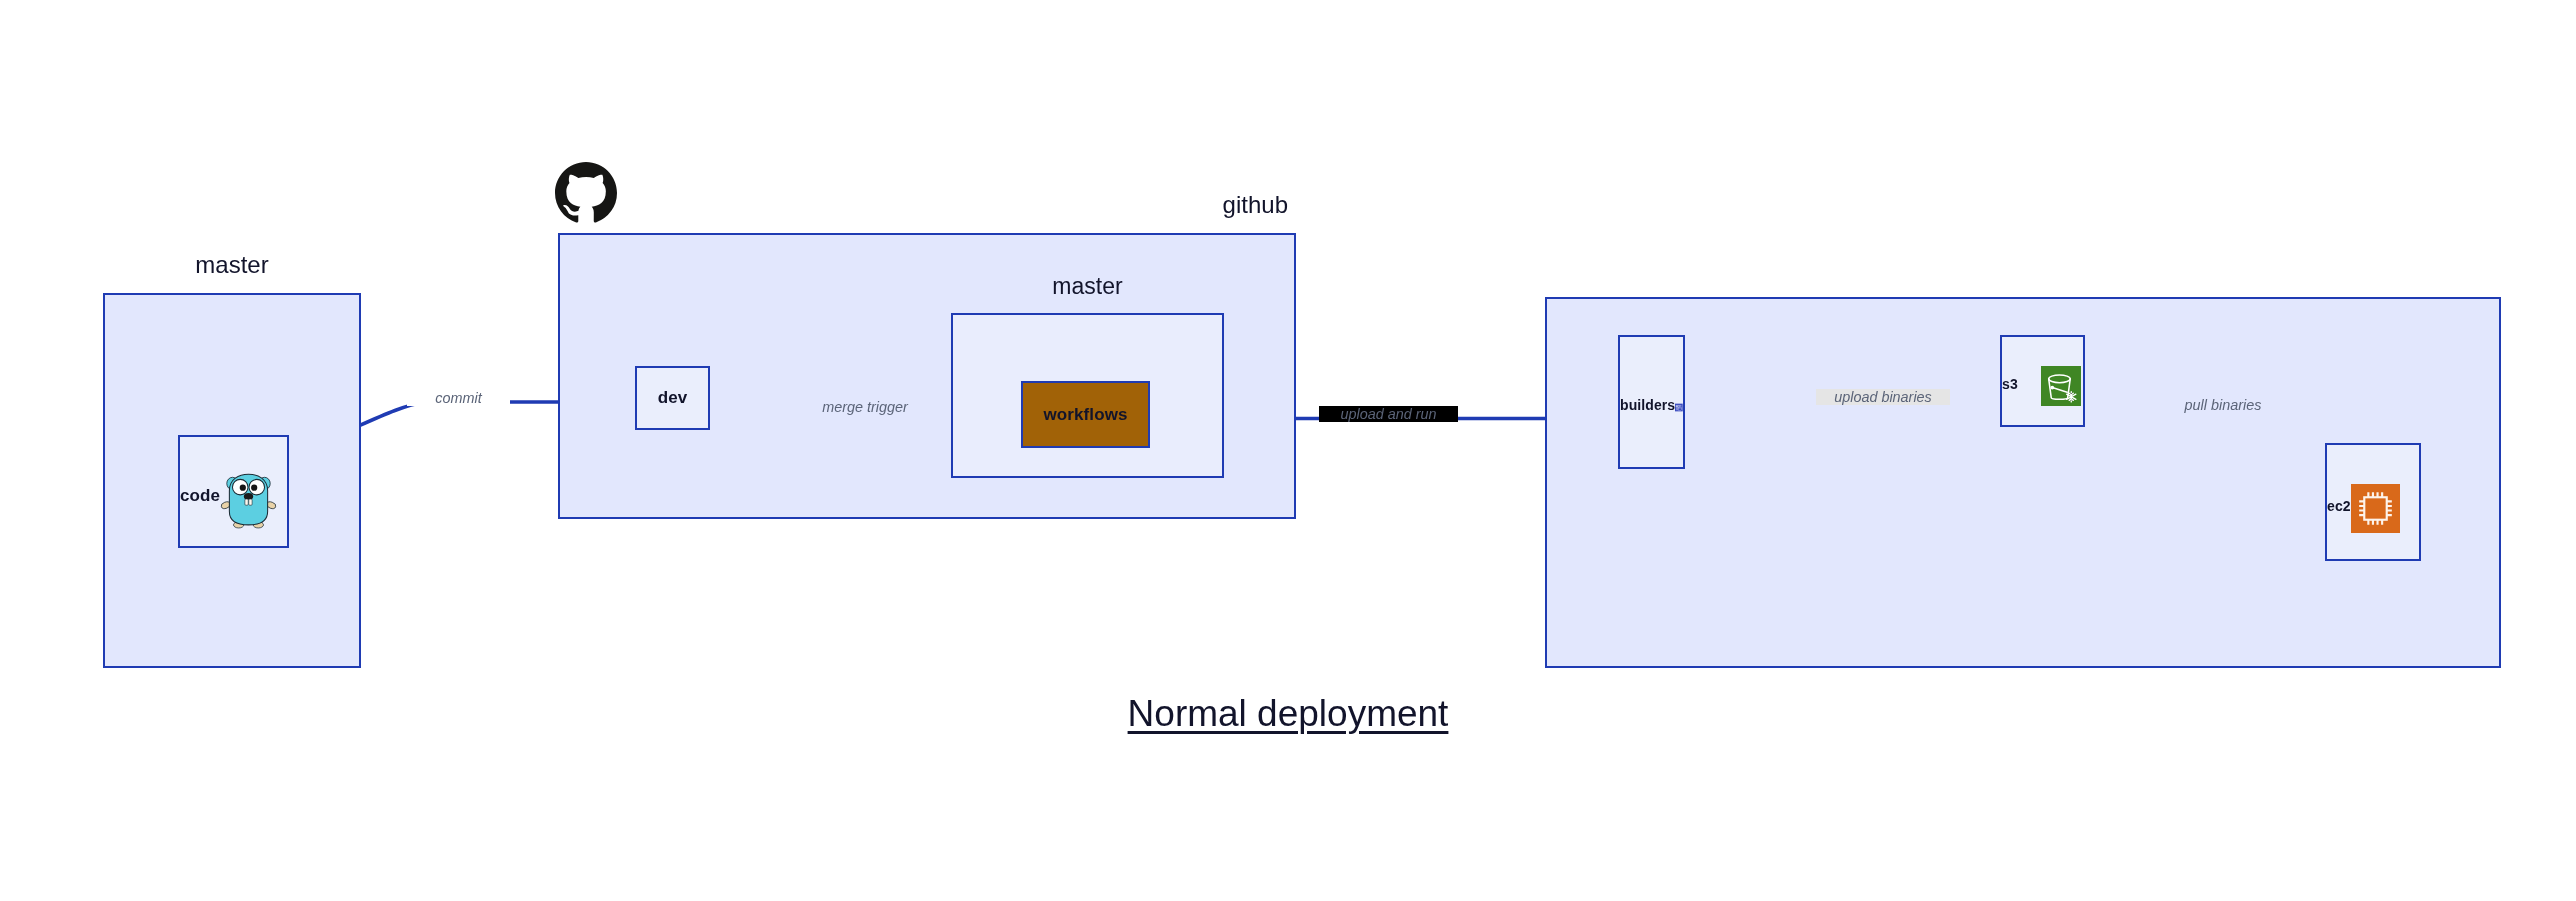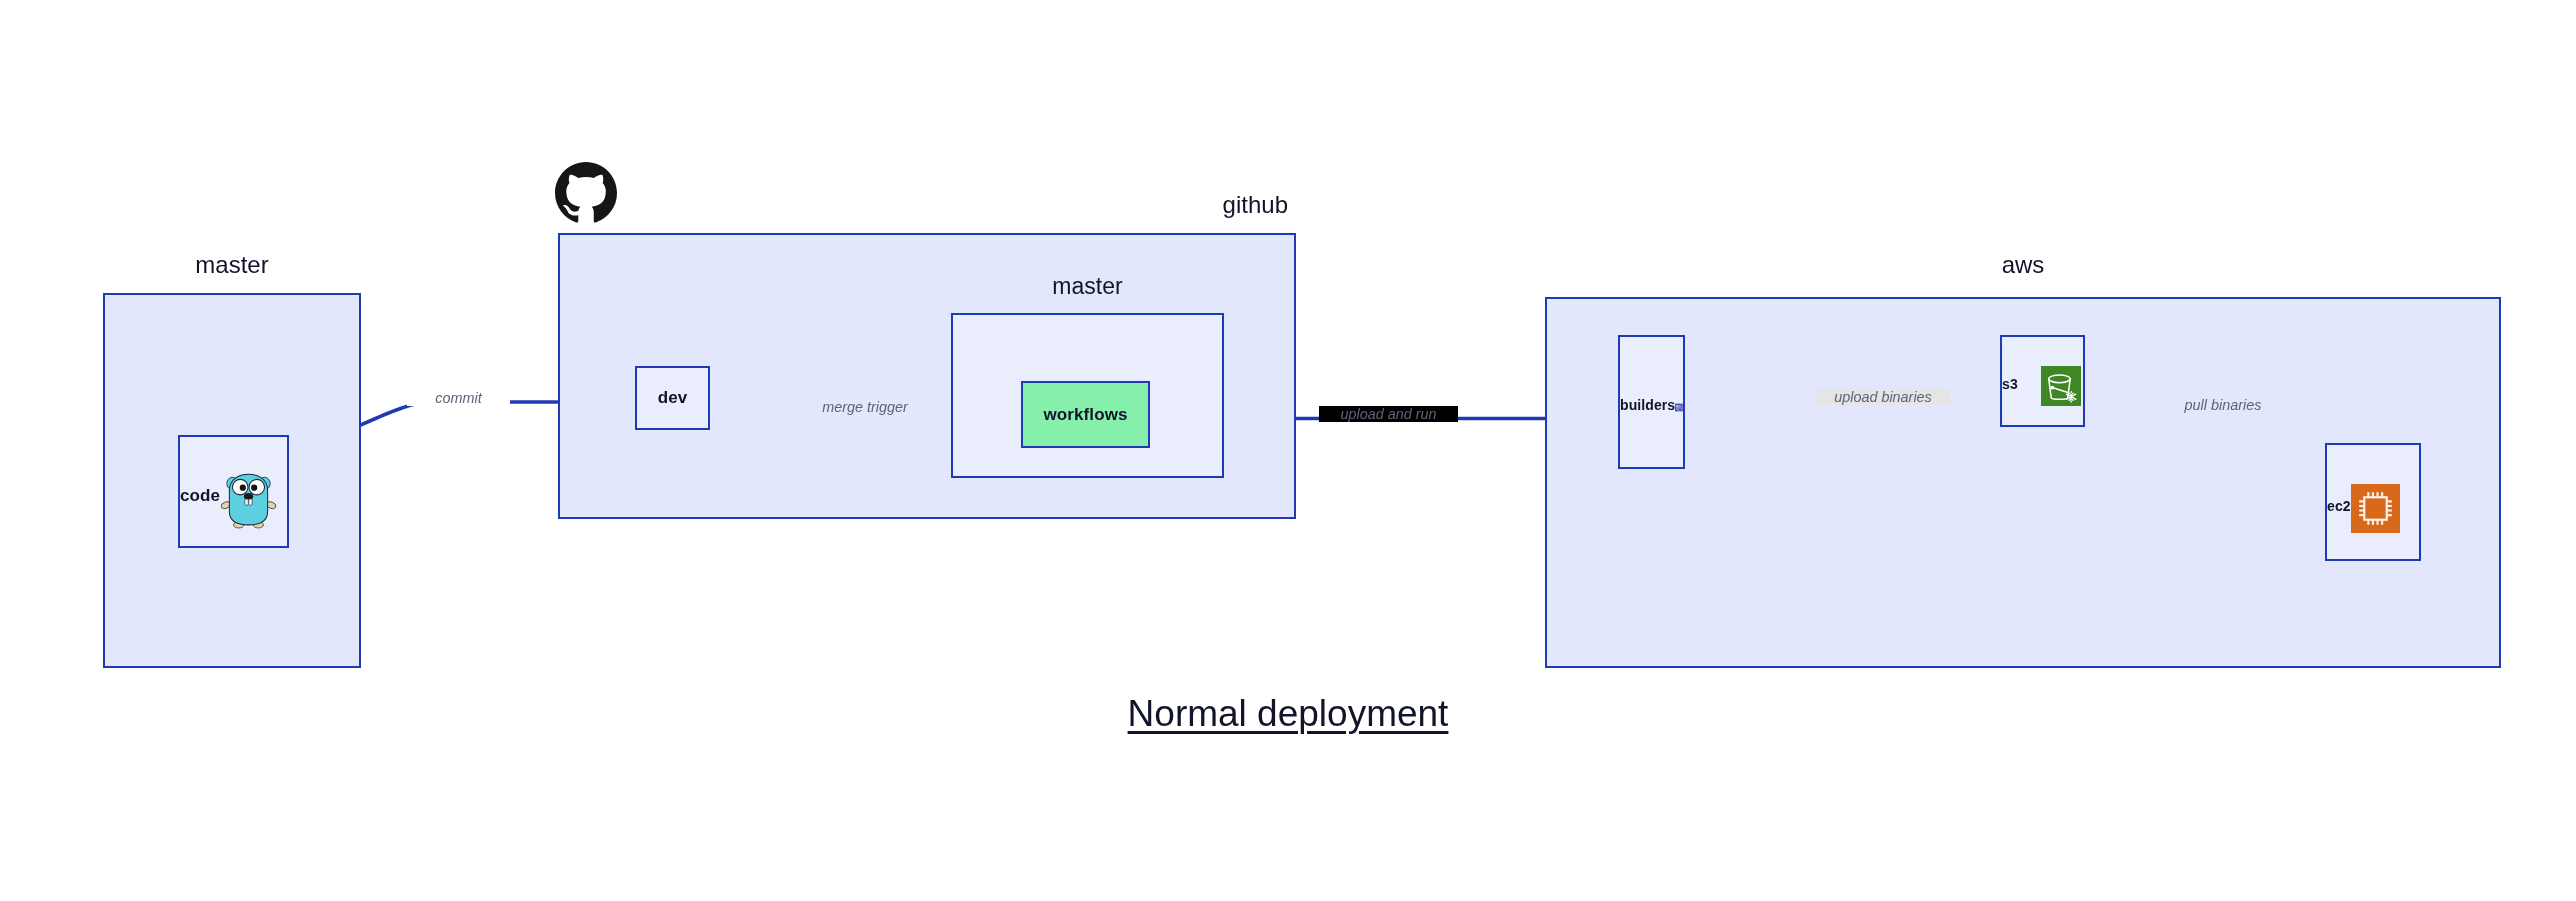--- a/index.html
+++ b/index.html
@@ -33,21 +33,21 @@
   }
   
   .node {
     background: #eaeefc;
     border: 2.6px solid #1f3bb3;
     display: flex;
     flex-direction: row;
     align-items: center;
   }
   .node.plain {
-    background: #86efac;
+    background: #a16207;
     justify-content: center;
   }
   .node-label {
     font-weight: bold;
     color: #12142b;
     letter-spacing: 0.1px;
     white-space: nowrap;
   }
   
   .group-title {
@@ -165,21 +165,20 @@
   <div class="abs subgroup" style="left:951px; top:313px; width:273px; height:165px;"></div>
 
   <div class="abs node plain" style="left:1021px; top:381px; width:129px; height:67px;">
     <span class="node-label" style="font-size:17px;">workflows</span>
   </div>
 
   <div class="abs node" style="left:635px; top:366px; width:75px; height:64px; justify-content:center;">
     <span class="node-label" style="font-size:17px;">dev</span>
   </div>
 
-  <div class="abs group-title" style="left:1545px; top:251px; width:956px; text-align:center; font-size:24px;">aws</div>
 
   <div class="abs group" style="left:1545px; top:297px; width:956px; height:371px;"></div>
 
   <div class="abs node" style="left:1618px; top:335px; width:67px; height:134px; padding-top:6.2px;">
     <span class="node-label" style="font-size:14px;">builders</span>
 
     <svg class="icon-box" width="39" height="39" viewBox="0 0 76 76" style="margin-top:5.2px;">
       <rect x="0" y="0" width="76" height="76" fill="#3c4dc0"></rect>
       <g fill="none" stroke="#ffffff" stroke-width="2.6">
 

